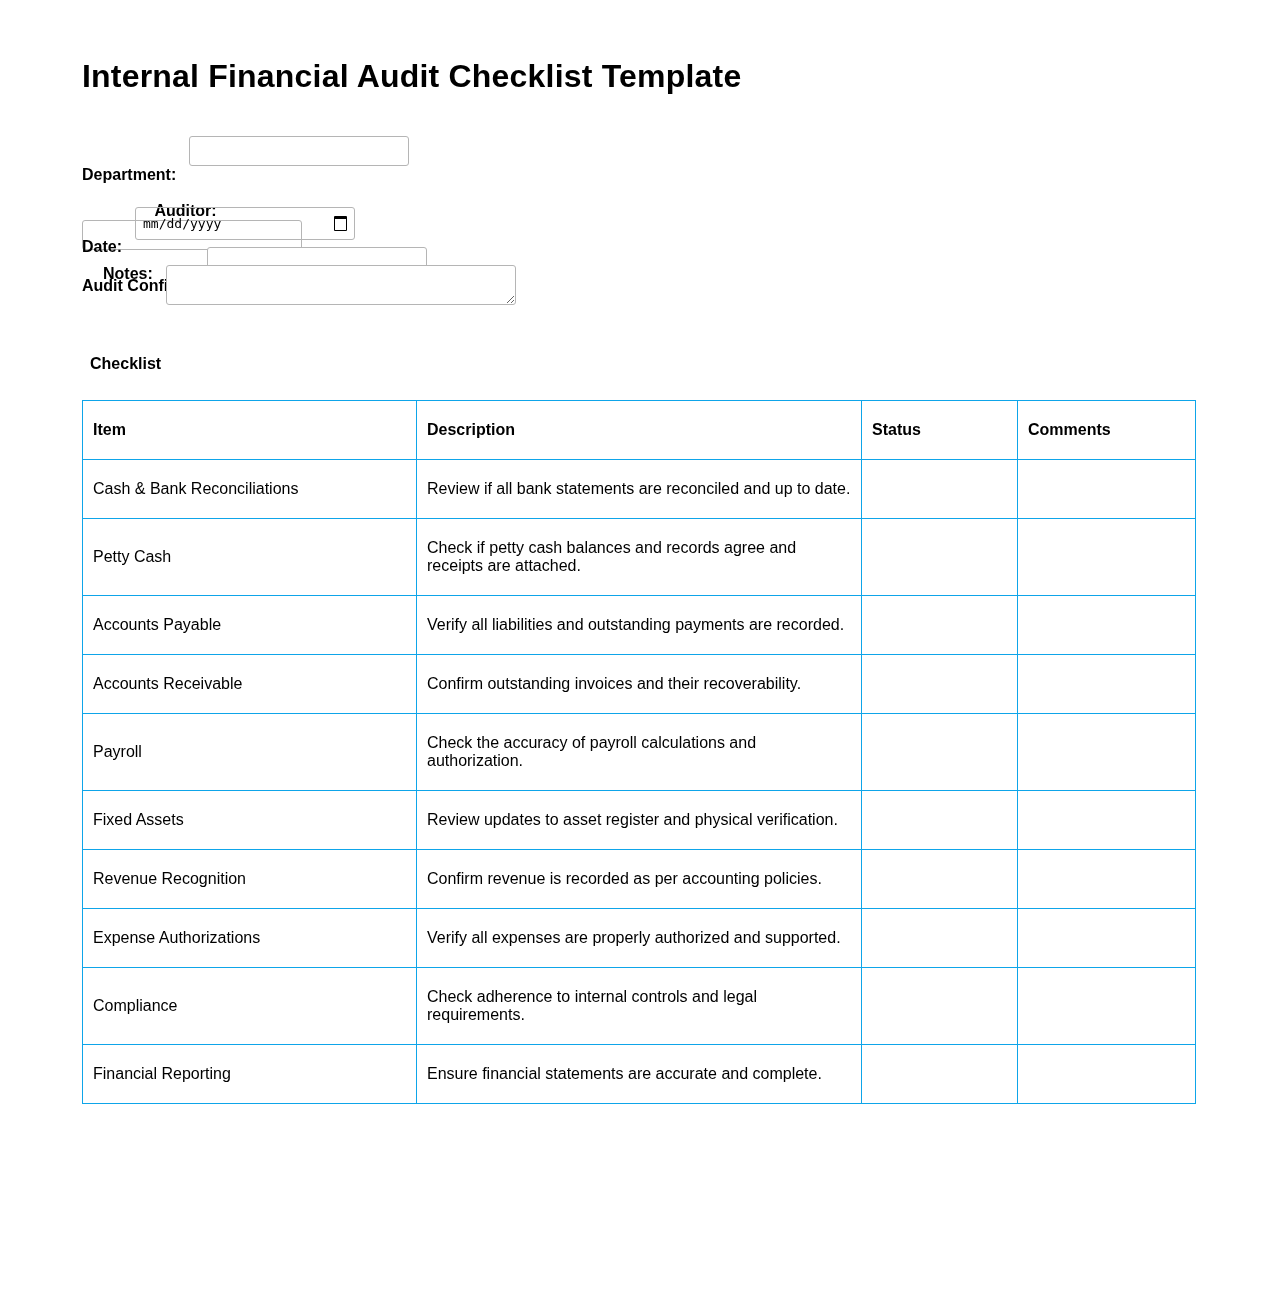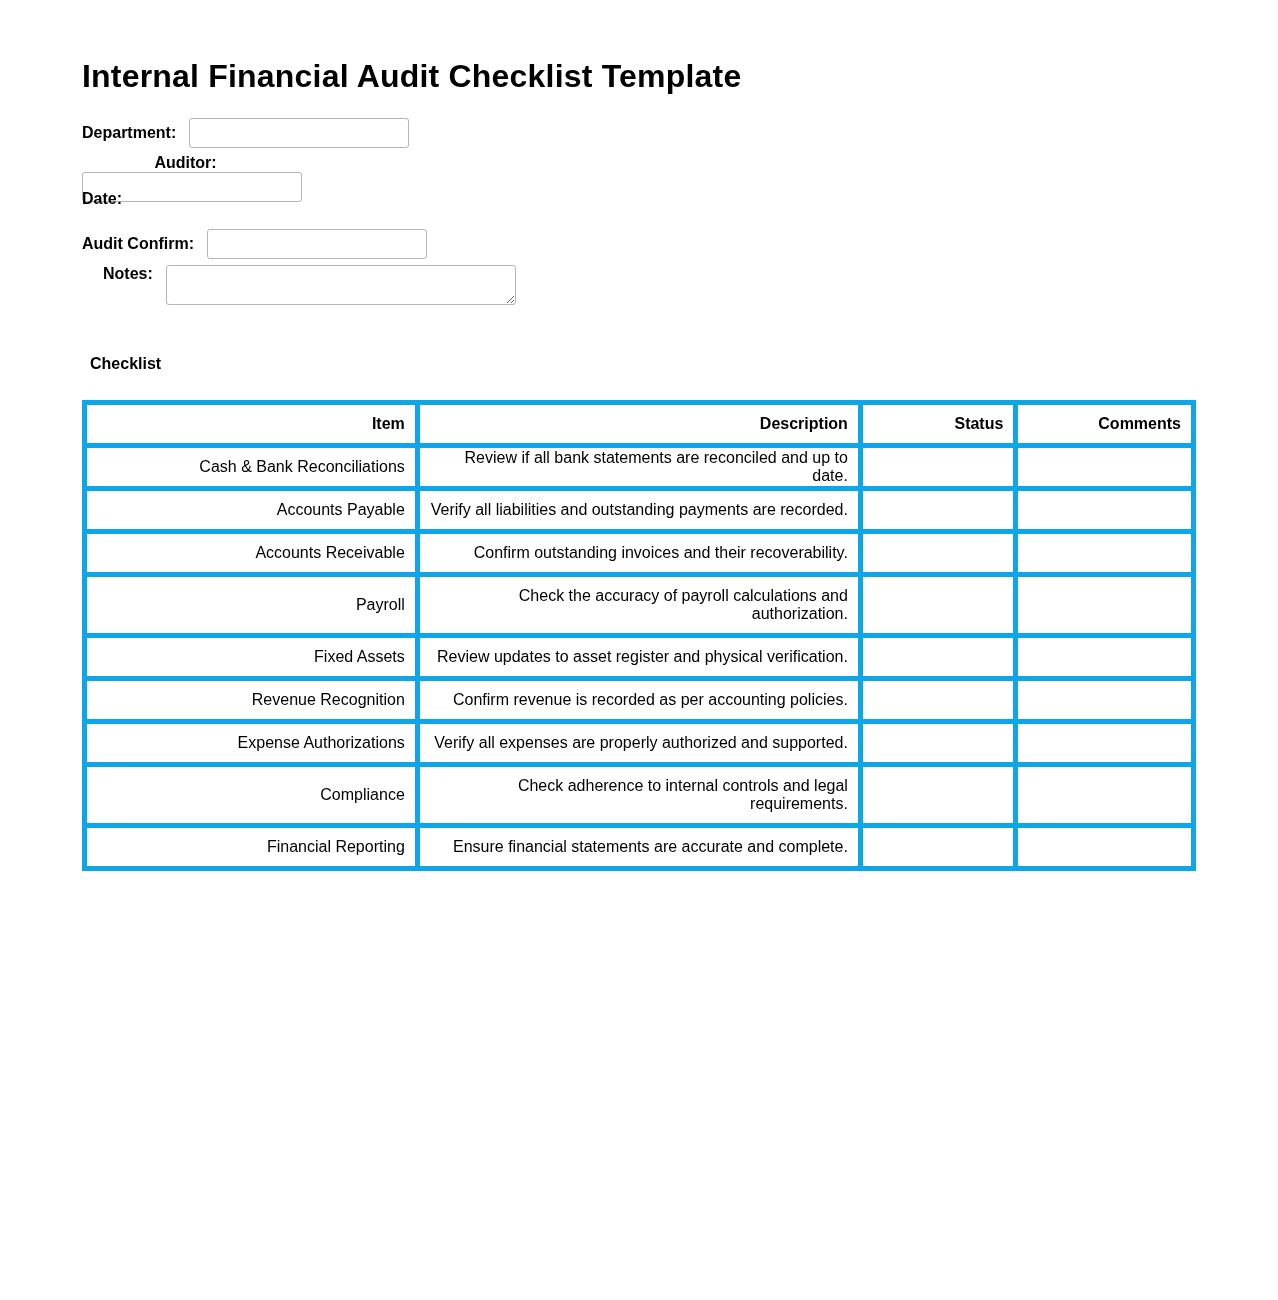--- a/index.html
+++ b/index.html
@@ -1,29 +1,29 @@
 <!DOCTYPE html>
 <html><head>
 <meta charset="utf-8">
 <style>
   html, body { margin: 0; padding: 0; background: #ffffff; }
   body { font-family: "Liberation Sans", sans-serif; color: #000; width: 1278px; height: 1300px; position: relative; }
   .wrap { position: absolute; left: 82px; top: 0; width: 1114px; }
   h1 { margin: 0; position: absolute; top: 58px; left: 0; font-size: 32px; font-weight: bold; white-space: nowrap; letter-spacing: 0.2px; }
   .field { position: absolute; left: 0; display: flex; align-items: center; }
-  .field label { font-weight: bold; font-size: 16px; margin-right: 13px; }
+  .field label { font-weight: bold; font-size: 16px; margin-right: 13px; margin-top: 48px; }
   .field input { box-sizing: border-box; height: 30px; width: 220px; border: 1px solid #b5b5b5; border-radius: 3px; padding: 2px 6px; font-size: 14px; background: #fff; }
   .date-box { box-sizing: border-box; height: 33px; width: 220px; border: 1px solid #b5b5b5; border-radius: 3px; display: flex; align-items: center; justify-content: space-between; padding: 0 7px; font-family: "DejaVu Sans Mono", monospace; font-size: 13px; color: #000; }
   .cal { width: 11px; height: 11px; border: 1.6px solid #000; border-top-width: 3px; border-radius: 1px; }
   .notes { align-items: flex-start; }
   .notes label { margin-top: 0px; }
   .notes textarea { box-sizing: border-box; width: 350px; height: 40px; border: 1px solid #b5b5b5; border-radius: 3px; resize: both; font-size: 14px; }
   h2 { position: absolute; top: 347px; left: 0; margin: 8px; font-size: 16px; font-weight: bold; }
   table { position: absolute; top: 400px; left: 0; width: 1114px; border-collapse: collapse; font-size: 16px; }
-  th, td { border: 5px solid #0ea5e9; text-align: right; padding: 0 10px; vertical-align: middle; line-height: 18px; }
+  th, td { border: 1px solid #0ea5e9; text-align: left; padding: 10px 10px; vertical-align: middle; line-height: 18px; }
   th { font-weight: bold; height: 38px; }
   td { height: 38px; }
   tr.tall td { height: 56px; }
   col.c1 { width: 334px; } col.c2 { width: 445px; } col.c3 { width: 156px; } col.c4 { width: 178px; }
 </style>
 </head>
 <body>
 
 <div class="wrap">
   <h1>Internal Financial Audit Checklist Template</h1>
@@ -33,20 +33,24 @@
     <input type="text" value="" style="">
   </div>
 
   <div class="field" style="top:154px;flex-direction:column;">
     <label>Auditor:</label>
     <input type="text" value="" style="">
   </div>
 
   <div class="field" style="top:190px;">
     <label>Date:</label>
+    <div class="date-box">
+      <span>mm/dd/yyyy</span>
+      <span class="cal"></span>
+    </div>
   </div>
 
   <div class="field" style="top:229px;">
     <label>Audit Confirm:</label>
     <input type="text" value="" style="">
   </div>
 
   <div class="field notes" style="top:265px;margin-left:21px;">
     <label>Notes:</label>
     <textarea style=""></textarea>
@@ -66,20 +70,26 @@
         <th>Item</th>
         <th>Description</th>
         <th>Status</th>
         <th>Comments</th>
       </tr>
     </thead>
     <tbody>
       <tr>
         <td>Cash &amp; Bank Reconciliations</td>
         <td>Review if all bank statements are reconciled and up to date.</td>
+        <td></td>
+        <td></td>
+      </tr>
+      <tr class="tall">
+        <td>Petty Cash</td>
+        <td>Check if petty cash balances and records agree and receipts are attached.</td>
         <td></td>
         <td></td>
       </tr>
       <tr>
         <td>Accounts Payable</td>
         <td>Verify all liabilities and outstanding payments are recorded.</td>
         <td></td>
         <td></td>
       </tr>
       <tr>

